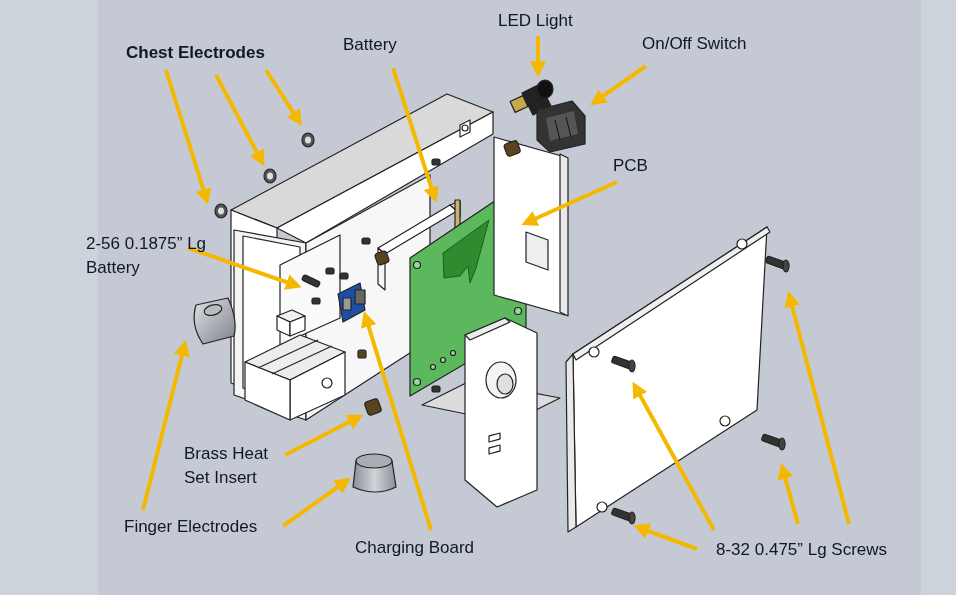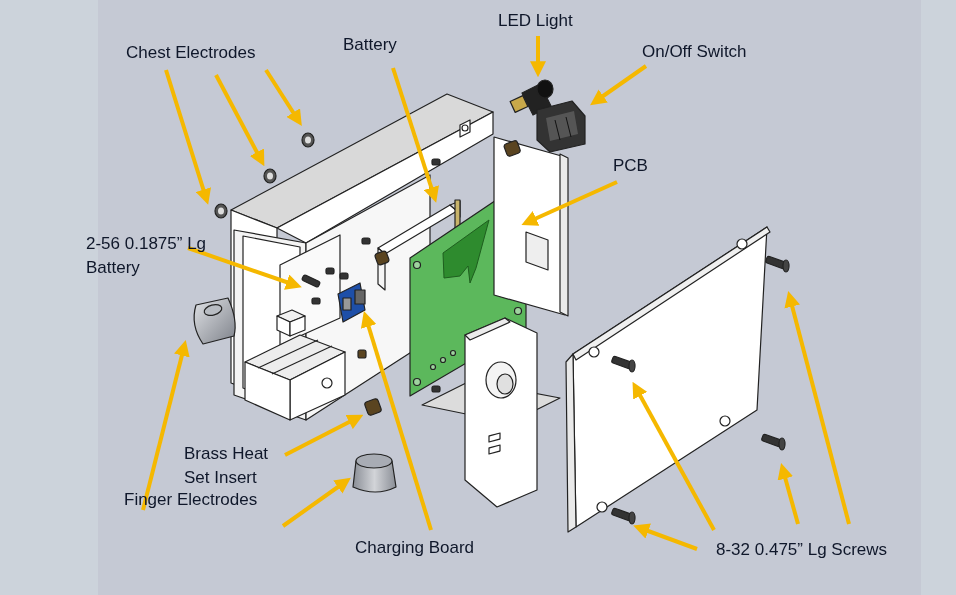--- a/index.html
+++ b/index.html
@@ -194,28 +194,28 @@
   <line class="arrow" x1="143" y1="510" x2="184" y2="347" marker-end="url(#ah)"></line>
   <line class="arrow" x1="283" y1="526" x2="345" y2="482" marker-end="url(#ah)"></line>
   <line class="arrow" x1="285" y1="455" x2="357" y2="418" marker-end="url(#ah)"></line>
   <line class="arrow" x1="431" y1="530" x2="366" y2="318" marker-end="url(#ah)"></line>
   <line class="arrow" x1="714" y1="530" x2="636" y2="388" marker-end="url(#ah)"></line>
   <line class="arrow" x1="697" y1="549" x2="640" y2="528" marker-end="url(#ah)"></line>
   <line class="arrow" x1="798" y1="524" x2="783" y2="470" marker-end="url(#ah)"></line>
   <line class="arrow" x1="849" y1="524" x2="790" y2="298" marker-end="url(#ah)"></line>
 </svg>
 
-<div class="label" style="left:126px; top:41px;">Chest Electrodes</div>
+<div class="label" style="left:126px; top:41px;font-weight:bold;">Chest Electrodes</div>
 <div class="label" style="left:343px; top:33px;">Battery</div>
 <div class="label" style="left:498px; top:9px;">LED Light</div>
-<div class="label" style="left:642px; top:32px;margin-top:8px;">On/Off Switch</div>
+<div class="label" style="left:642px; top:32px;">On/Off Switch</div>
 <div class="label" style="left:613px; top:154px;text-align:right;">PCB</div>
 <div class="label" style="left:38px; top:232px;margin-left:48px;">
   <div>2-56 0.1875” Lg</div>
   <div>Battery</div>
 </div>
 <div class="label" style="left:184px; top:442px;">
   <div>Brass Heat</div>
   <div>Set Insert</div>
 </div>
-<div class="label" style="left:124px; top:488px;">Finger Electrodes</div>
+<div class="label" style="left:124px; top:515px;">Finger Electrodes</div>
 <div class="label" style="left:355px; top:536px;">Charging Board</div>
 <div class="label" style="left:716px; top:538px;">8-32 0.475” Lg Screws</div>
 
 </body></html>

